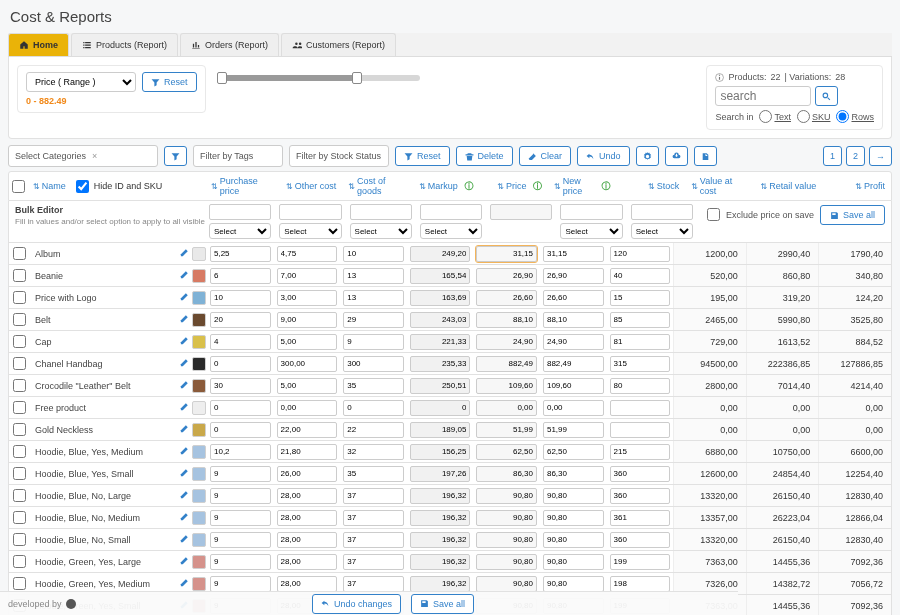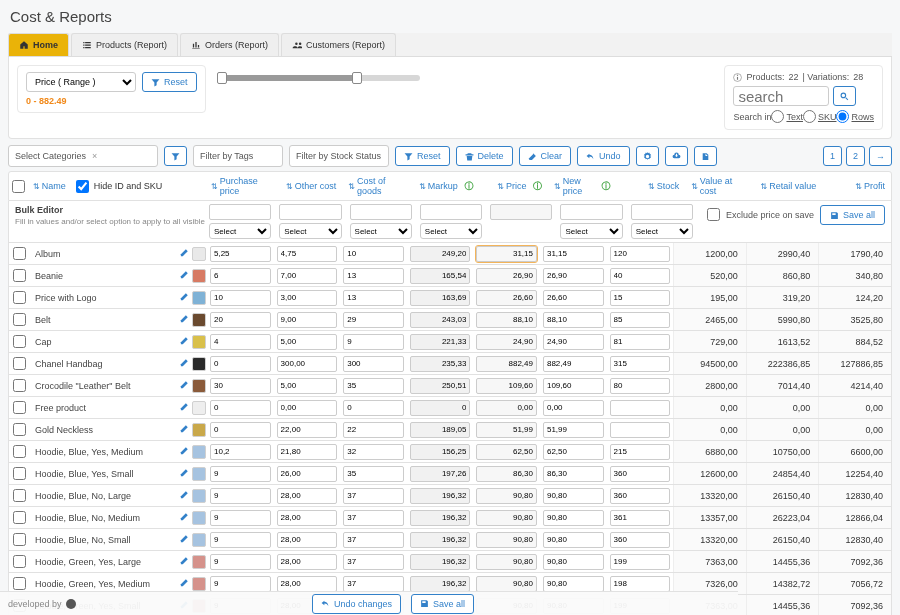--- a/index.html
+++ b/index.html
@@ -60,21 +60,21 @@
   .slider .handle.left { left: -3px; }
   .slider .handle.right { left: 66%; }
 
   
   .summary {
     border: 1px solid #e8e8e8; border-radius: 4px; padding: 6px 8px;
     display: flex; flex-direction: column; gap: 4px; min-width: 130px;
   }
   .summary .line { display: flex; align-items: center; gap: 4px; color: #555; }
   .search-row { display: flex; gap: 4px; }
-  .search-row input { border: 1px solid #ccc; border-radius: 3px; height: 20px; font-size: 15px; padding: 0 4px; width: 96px; }
+  .search-row input { border: 1px solid #ccc; border-radius: 3px; height: 20px; font-size: 12px; padding: 0 4px; width: 96px; }
   .radio { display: flex; align-items: center; gap: 2px; text-decoration: underline; }
   .radio input { margin: 0; }
 
   
   .filter-row { margin-top: 6px; display: flex; gap: 6px; align-items: center; }
   .tag-box {
     flex: 0 0 auto; border: 1px solid #ccc; border-radius: 3px; height: 22px;
     display: flex; align-items: center; padding: 0 6px; gap: 6px; background: #fff;
   }
   .tag-box .placeholder { color: #555; }
@@ -211,21 +211,21 @@
       </div>
       <div class="search-row">
         <input type="text" placeholder="search" style="">
         <button class="btn icon-only">
           <svg viewBox="0 0 16 16">
               <circle cx="6" cy="6" r="4" fill="none" stroke="currentColor" stroke-width="2"></circle>
               <line x1="10" y1="10" x2="14" y2="14" stroke="currentColor" stroke-width="2"></line>
             </svg>
         </button>
       </div>
-      <div class="line" style="gap:0;">
+      <div class="line" style="gap:6px;">
         <span>Search in</span>
         <label class="radio">
             <input type="radio" name="si" style="">
             <span>Text</span>
           </label>
         <label class="radio">
             <input type="radio" name="si" style="">
             <span>SKU</span>
           </label>
         <label class="radio">

